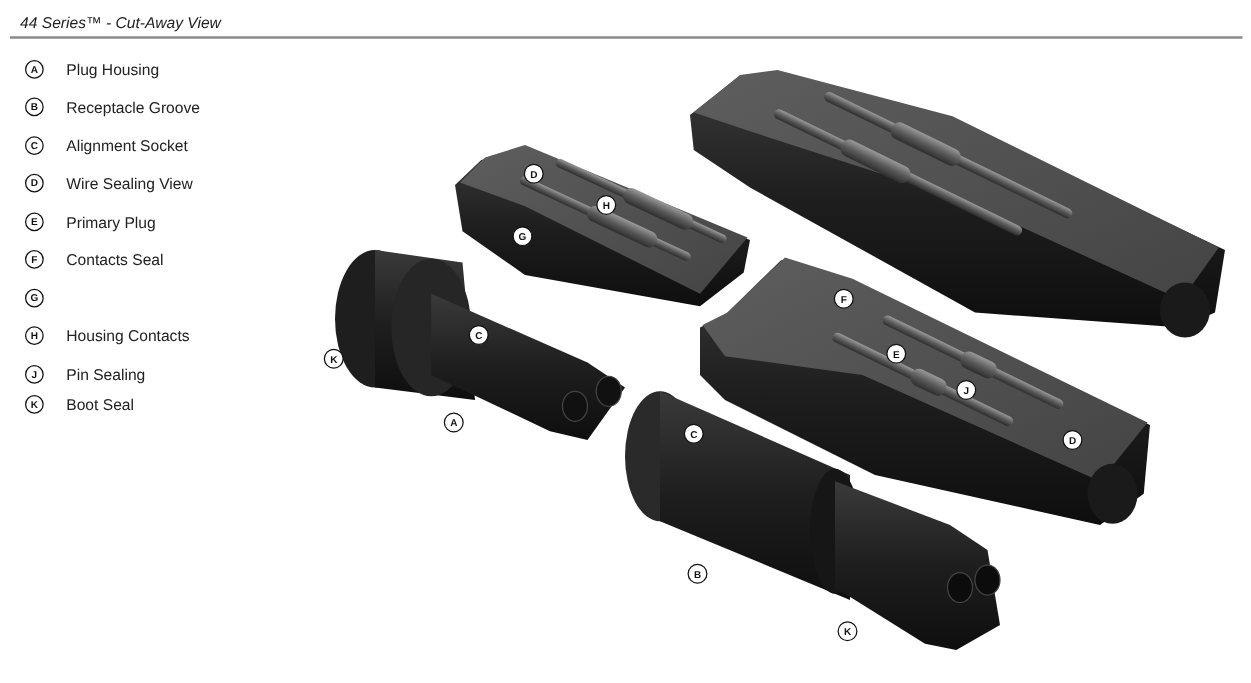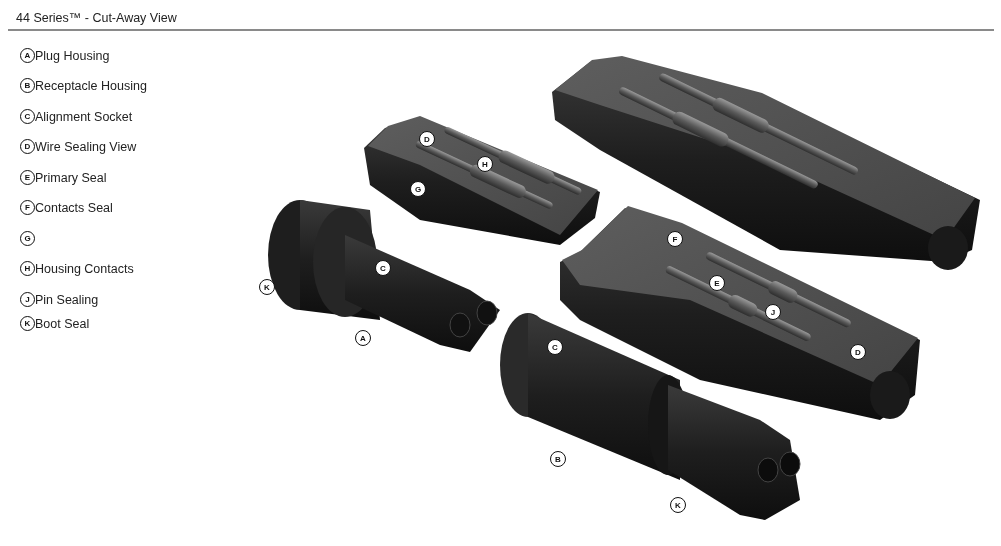--- a/index.html
+++ b/index.html
@@ -1,57 +1,57 @@
 <!DOCTYPE html>
 <html><head>
 <meta charset="utf-8">
 <style>
   html, body { margin:0; padding:0; background:#ffffff; }
   body { width:1001px; height:546px; position:relative; overflow:hidden;
          font-family:"Liberation Sans", "DejaVu Sans", sans-serif; color:#222; }
-  .title { position:absolute; left:16px; top:11px; font-size:12.5px; color:#222; }
+  .title { position:absolute; left:16px; top:11px; font-size:12.5px; color:#222;font-style:italic; }
   .rule { position:absolute; left:8px; top:29px; width:986px; height:2px; background:#8a8a8a; }
   .legend { position:absolute; left:20px; top:48px; }
   .legend-item { position:absolute; left:0; display:flex; align-items:center; width:240px; }
   .badge { width:15px; height:15px; border:1.5px solid #111; border-radius:50%;
            font-size:8px; font-weight:bold; display:flex; align-items:center; justify-content:center;
            box-sizing:border-box; flex:0 0 auto; background:#fff; color:#111; }
-  .legend-label { font-size:12.5px; color:#222; line-height:14px; }
+  .legend-label { margin-left:18px; font-size:12.5px; color:#222; line-height:14px; }
   .art { position:absolute; left:0; top:0; }
   .callout { position:absolute; width:16px; height:16px; border-radius:50%;
              font-size:8px; font-weight:bold; display:flex; align-items:center; justify-content:center;
              box-sizing:border-box; }
   .callout.light { background:#fff; color:#111; border:1.5px solid #111; }
 </style>
 </head>
 <body>
 
 <div class="title">44 Series™ - Cut-Away View</div>
 <div class="rule"></div>
 
 <div class="legend">
   <div class="legend-item" style="top:0px">
     <span class="badge">A</span>
     <span class="legend-label">Plug Housing</span>
   </div>
   <div class="legend-item" style="top:30px">
     <span class="badge">B</span>
-    <span class="legend-label">Receptacle Housing</span>
+    <span class="legend-label">Receptacle Groove</span>
   </div>
   <div class="legend-item" style="top:61px">
     <span class="badge">C</span>
     <span class="legend-label">Alignment Socket</span>
   </div>
   <div class="legend-item" style="top:91px">
     <span class="badge">D</span>
     <span class="legend-label">Wire Sealing View</span>
   </div>
   <div class="legend-item" style="top:122px">
     <span class="badge">E</span>
-    <span class="legend-label">Primary Seal</span>
+    <span class="legend-label">Primary Plug</span>
   </div>
   <div class="legend-item" style="top:152px">
     <span class="badge">F</span>
     <span class="legend-label">Contacts Seal</span>
   </div>
   <div class="legend-item" style="top:183px">
     <span class="badge">G</span>
   </div>
   <div class="legend-item" style="top:213px">
     <span class="badge">H</span>

